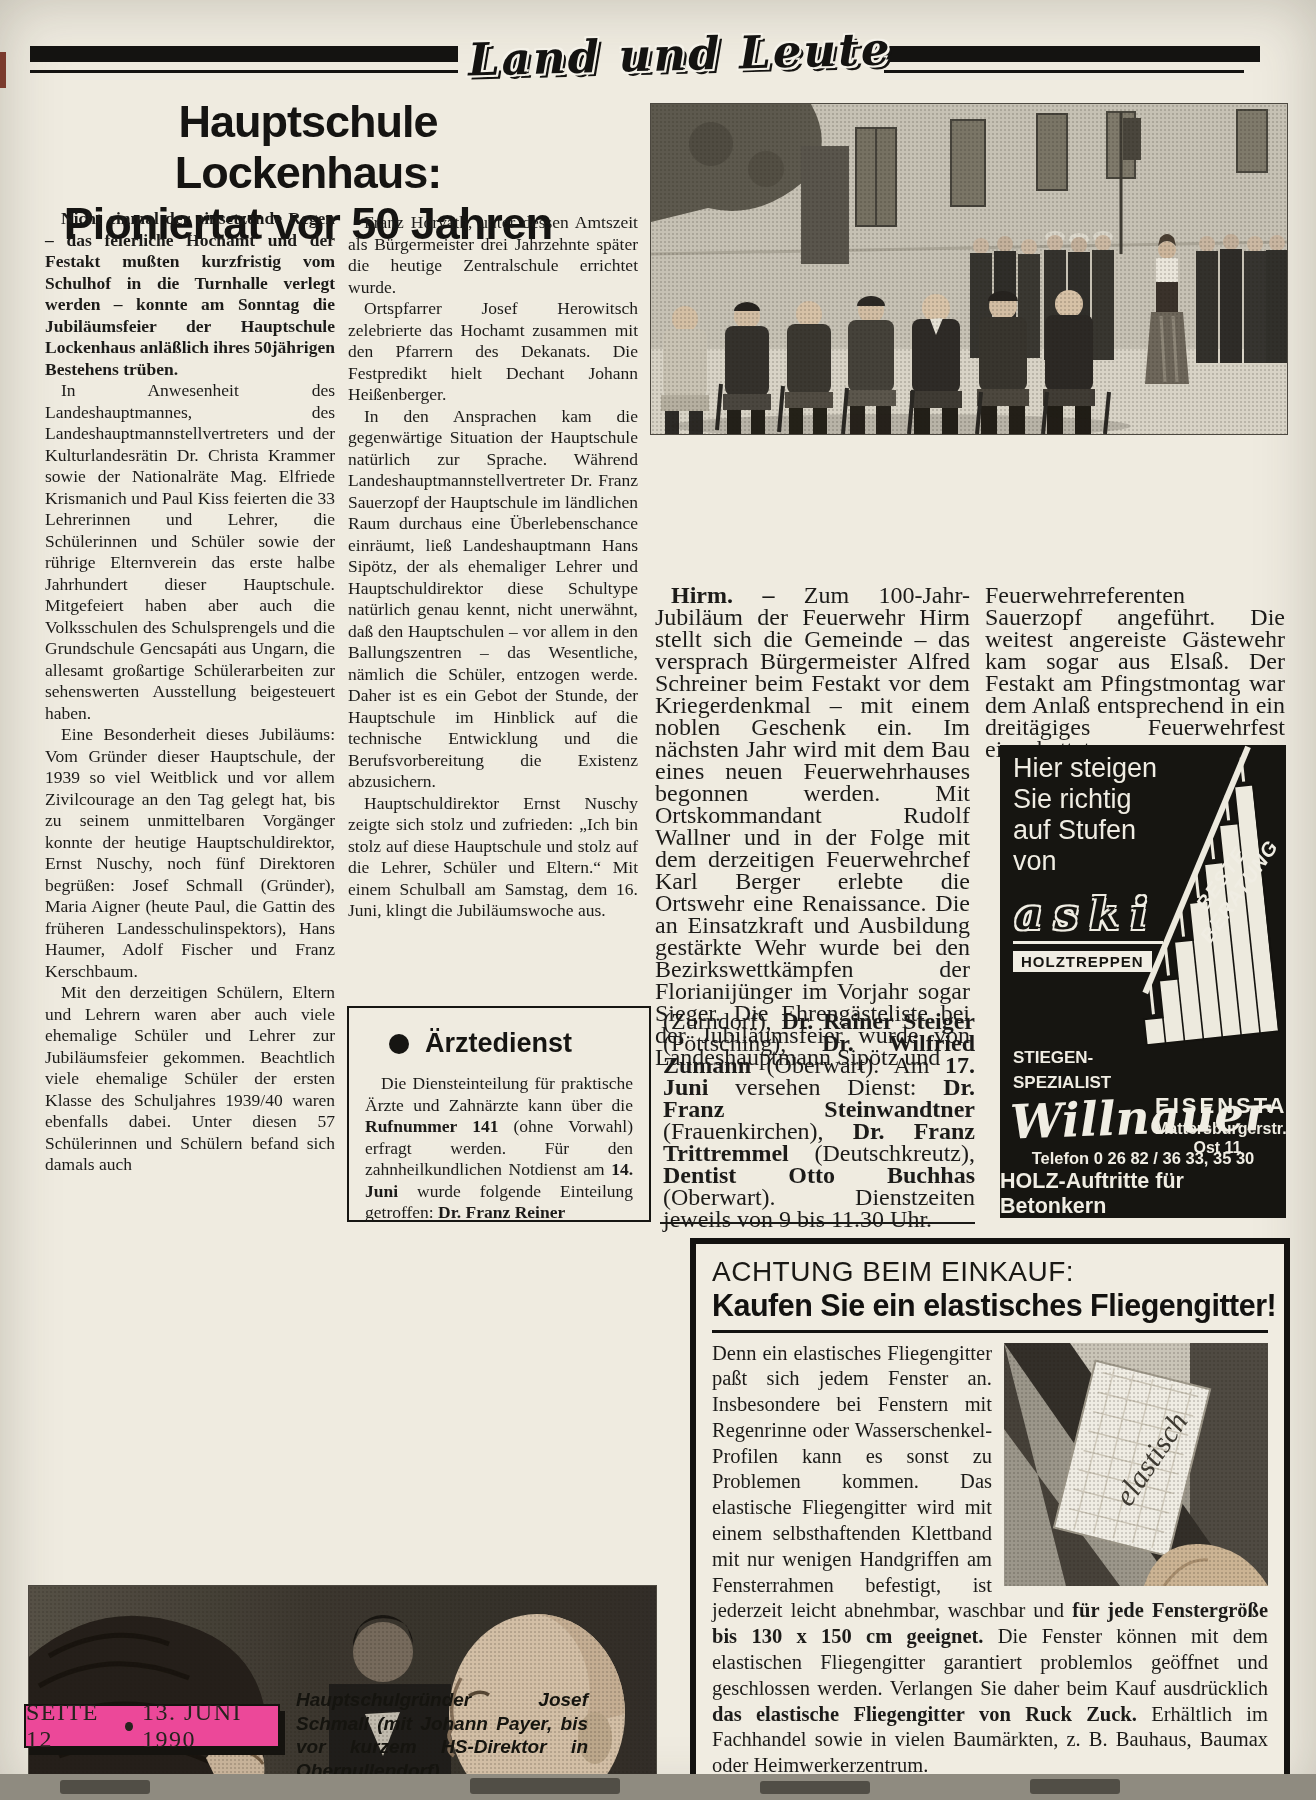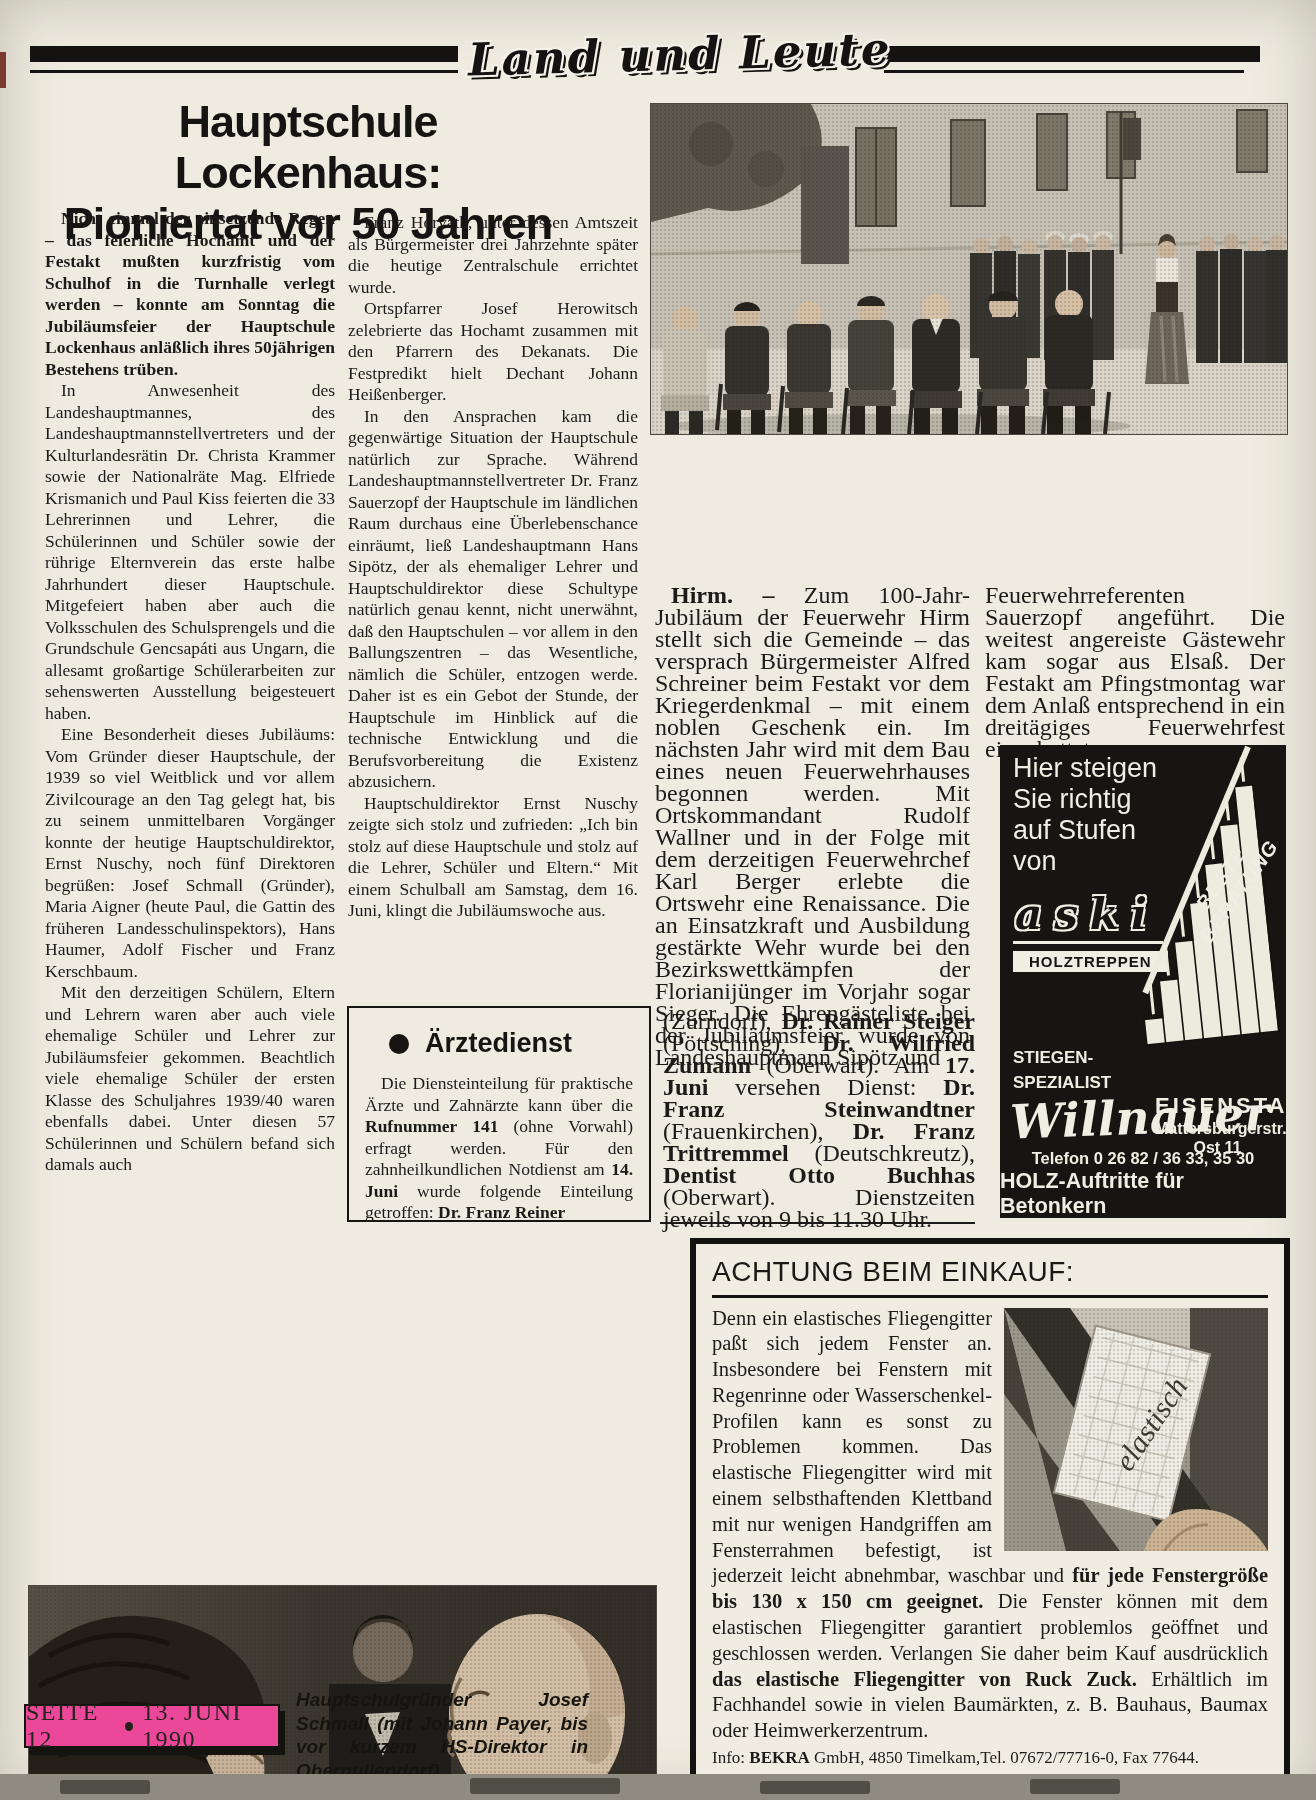--- a/index.html
+++ b/index.html
@@ -49,21 +49,21 @@
      font-family:"Liberation Serif",serif;font-size:24px;letter-spacing:1.5px;color:#26231e;}
   .seite-dot{display:inline-block;width:9px;height:9px;border-radius:50%;background:#26231e;margin:0 9px;}
 
   
   .aski{background:#161511;color:#f0ede3;overflow:hidden;}
   .aski-lines{font-family:"Liberation Sans",sans-serif;font-size:27px;line-height:31px;font-weight:400;}
   .aski-brand{font-family:"DejaVu Serif",serif;font-style:italic;font-weight:bold;font-size:42px;
      letter-spacing:12px;color:#161511;display:inline-block;border-bottom:3px solid #f0ede3;padding:0 4px 2px 2px;
      text-shadow:-2px -2px 0 #f0ede3,2px -2px 0 #f0ede3,-2px 2px 0 #f0ede3,2px 2px 0 #f0ede3;}
   .aski-chip{display:inline-block;background:#f0ede3;color:#161511;font-family:"Liberation Sans",sans-serif;
-     font-weight:800;font-size:15px;letter-spacing:1px;padding:2px 16px;margin-top:7px;}
+     font-weight:800;font-size:15px;letter-spacing:1px;padding:2px 8px;margin-top:7px;}
   .aski-diag{font-family:"Liberation Sans",sans-serif;font-style:italic;font-weight:800;
      font-size:20px;line-height:22px;transform:rotate(-55deg);text-align:center;letter-spacing:1px;}
   .aski-spec{font-family:"Liberation Sans",sans-serif;font-weight:800;font-size:17px;line-height:25px;}
   .aski-company{font-family:"DejaVu Serif",serif;font-style:italic;font-weight:bold;font-size:47px;
      transform:rotate(-2deg);display:inline-block;}
   .aski-city{font-family:"Liberation Sans",sans-serif;font-weight:800;font-size:22px;letter-spacing:3px;}
   .aski-addr{font-family:"Liberation Sans",sans-serif;font-weight:700;font-size:16px;line-height:19px;text-align:center;}
   .aski-phone{font-family:"Liberation Sans",sans-serif;font-weight:700;font-size:16.5px;text-align:center;}
   .aski-foot{font-family:"Liberation Sans",sans-serif;font-weight:800;font-size:21.5px;line-height:25px;text-align:left;}
 
@@ -376,20 +376,21 @@
   <div class="abs caption" style="left:296px;top:1688px;width:292px;">Hauptschulgründer Josef Schmall (mit Johann Payer, bis vor kurzem HS-Direktor in Oberpullendorf).</div>
 
   <div class="abs seite-box" style="left:24px;top:1704px;width:252px;height:40px;">
     <span>SEITE 12</span>
     <span class="seite-dot"></span>
     <span>13. JUNI 1990</span>
   </div>
 
   <div class="abs fly" style="left:690px;top:1238px;width:600px;height:640px;">
     <div class="fly-kicker">ACHTUNG BEIM EINKAUF:</div>
+    <div class="fly-head">Kaufen Sie ein elastisches Fliegengitter!</div>
     <div class="fly-rule"></div>
     <div class="fly-body">
       <div class="fly-img halftone">
         <svg width="264" height="243" viewBox="0 0 264 243">
           <rect width="264" height="243" fill="#9b968a"></rect>
           <polygon points="40,0 264,0 264,130 110,60" fill="#c9c4b7"></polygon>
           <rect x="186" y="0" width="78" height="243" fill="#4f4a42"></rect>
           <polygon points="0,0 66,0 236,243 170,243" fill="#332f29"></polygon>
           <polygon points="0,0 0,86 116,243 62,243" fill="#47423a"></polygon>
           <g transform="rotate(14 130 120)">

